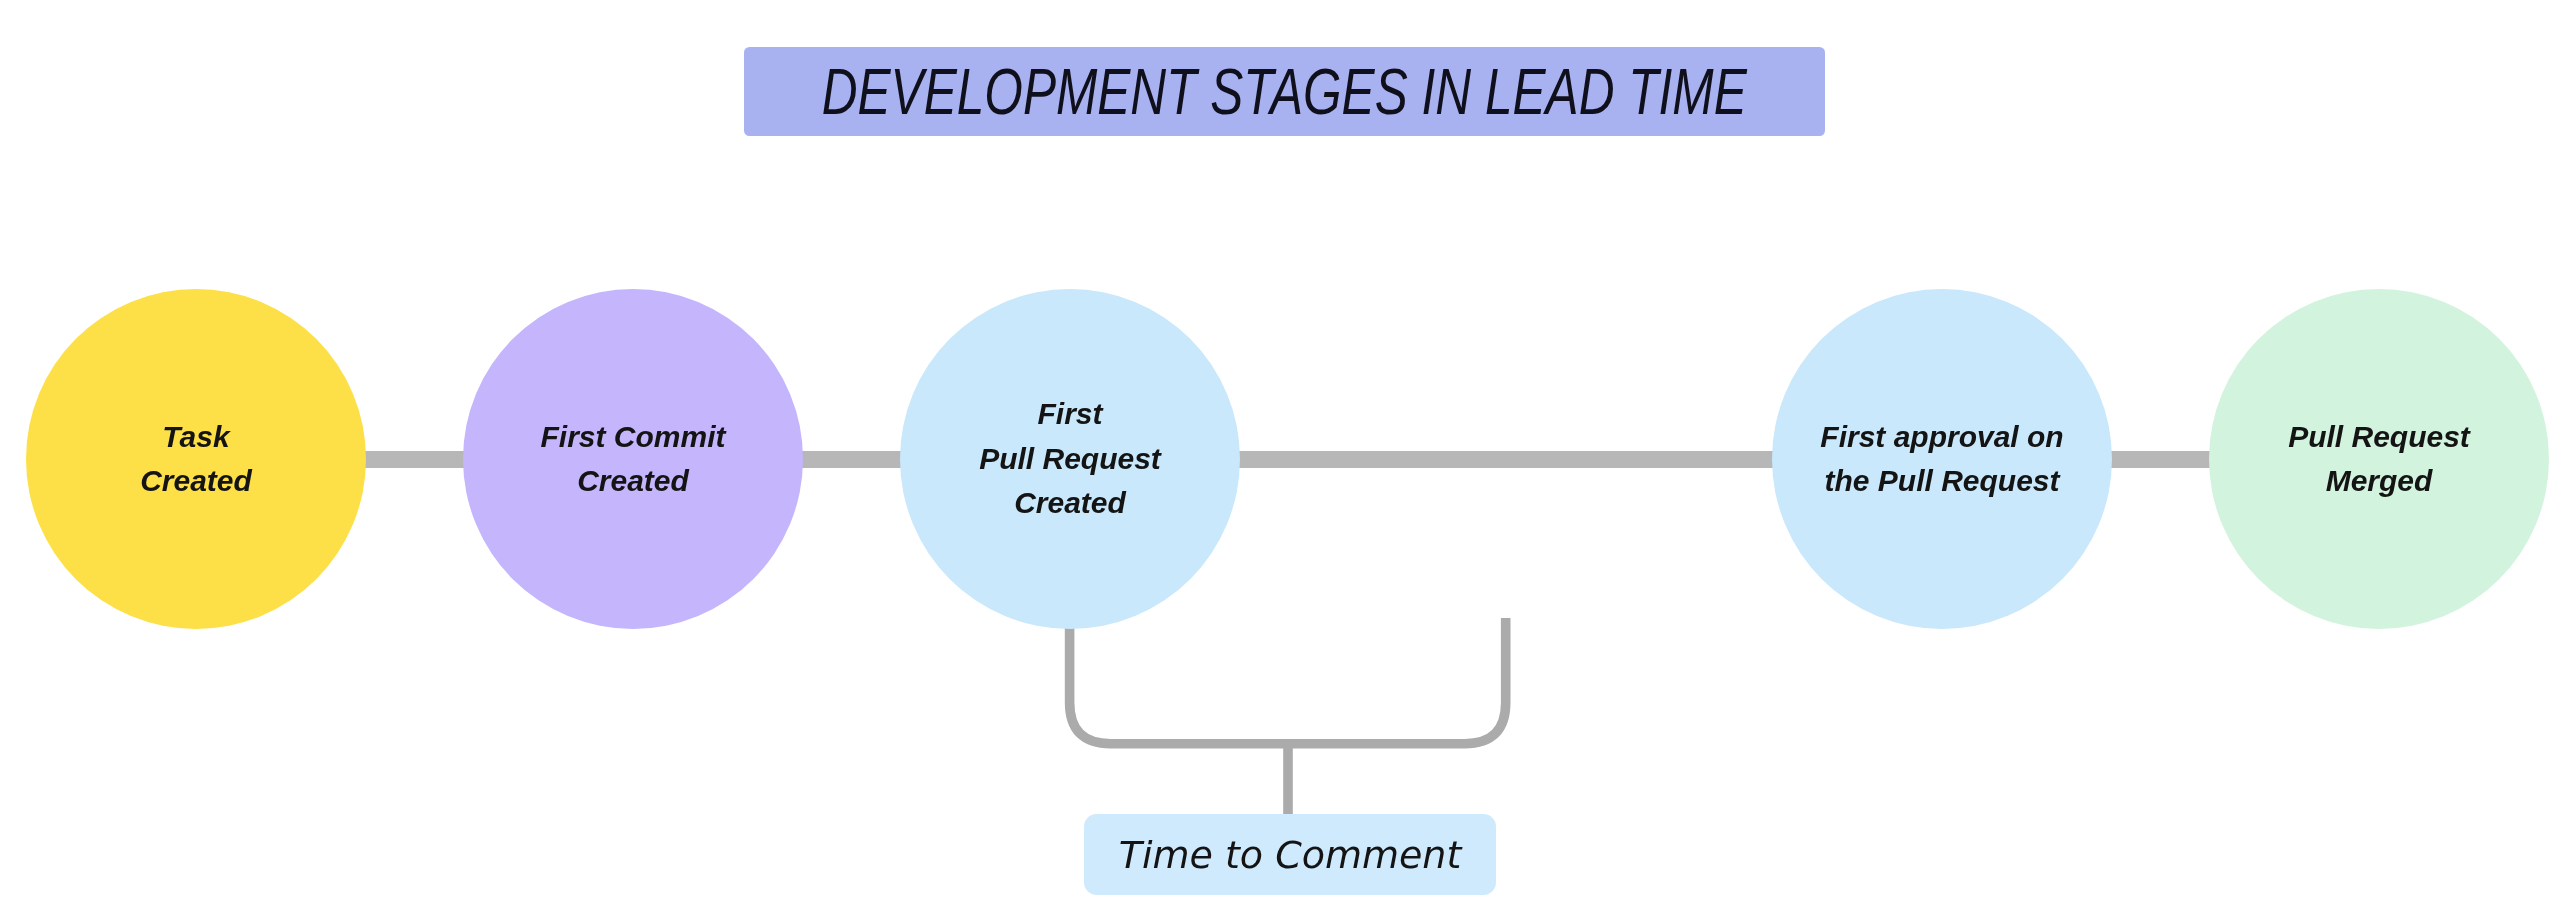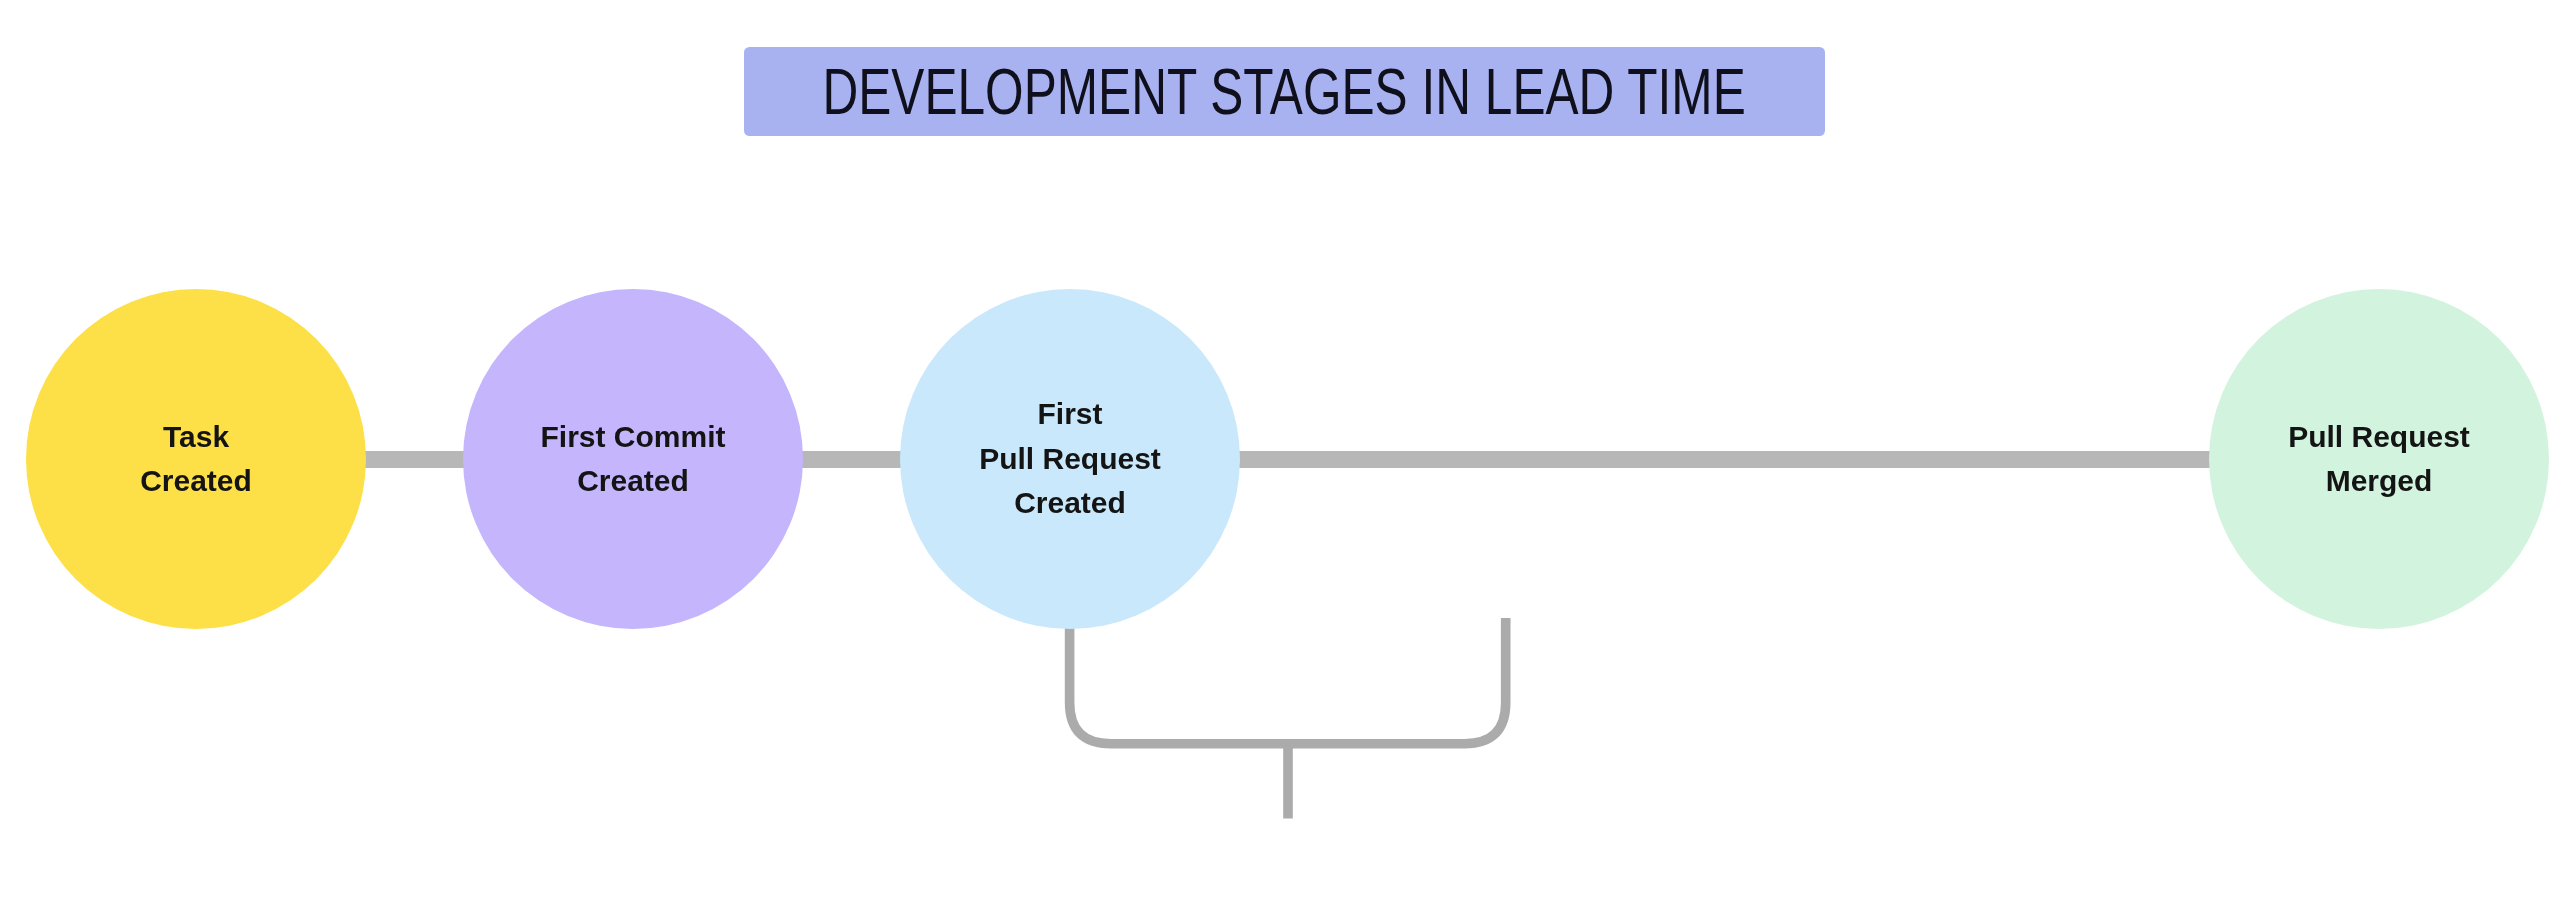--- a/index.html
+++ b/index.html
@@ -7,20 +7,21 @@
     padding: 0;
     background: #ffffff;
   }
   #canvas {
     position: relative;
     width: 2576px;
     height: 923px;
     background: #ffffff;
     overflow: hidden;
     font-family: "Liberation Sans", sans-serif;
+    font-style: italic;
   }
 
   
   .banner {
     position: absolute;
     left: 744px;
     top: 47px;
     width: 1081px;
     height: 89px;
     border-radius: 5.5px;
@@ -137,20 +138,27 @@
   </div>
   <div class="stage s1" style="background-color: #c4b5fd;">
     <span class="stage-text">First Commit
 Created</span>
   </div>
   <div class="stage s2" style="background-color: rgb(201, 232, 251);">
     <span class="stage-text">First
 Pull Request
 Created</span>
   </div>
+  <div class="stage s4" style="background-color: rgb(201, 232, 251);">
+    <span class="stage-text">First approval on
+the Pull Request</span>
+  </div>
   <div class="stage s5" style="background-color: rgb(210, 243, 221);">
     <span class="stage-text">Pull Request
 Merged</span>
   </div>
 
+  <div class="annotation-box" style="background-color: rgb(207, 234, 253);">
+    <span class="annotation-text">Time to Comment</span>
+  </div>
 
 </div>
 
 
 </body></html>

